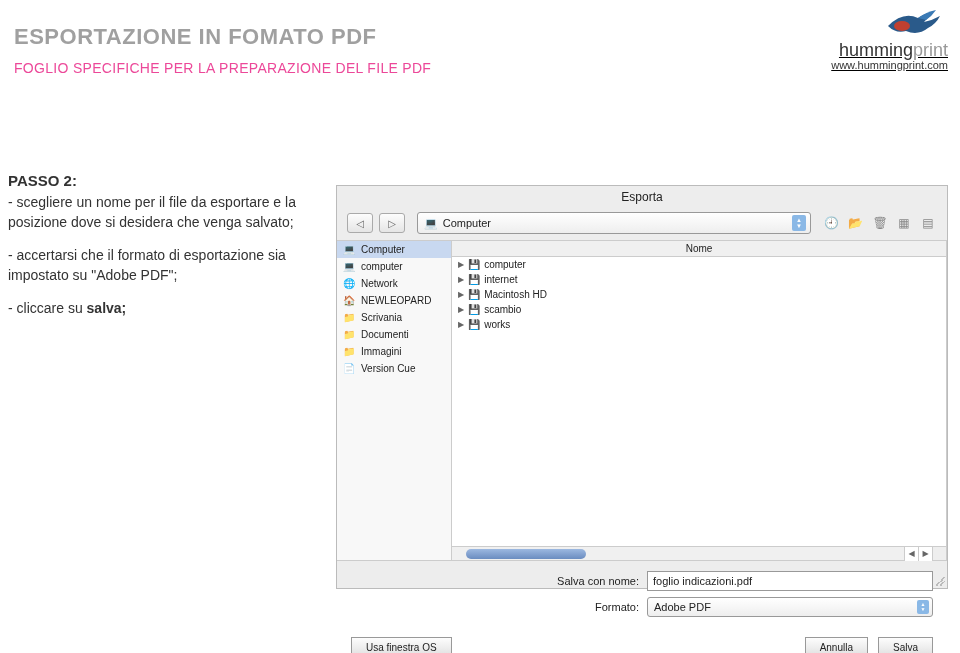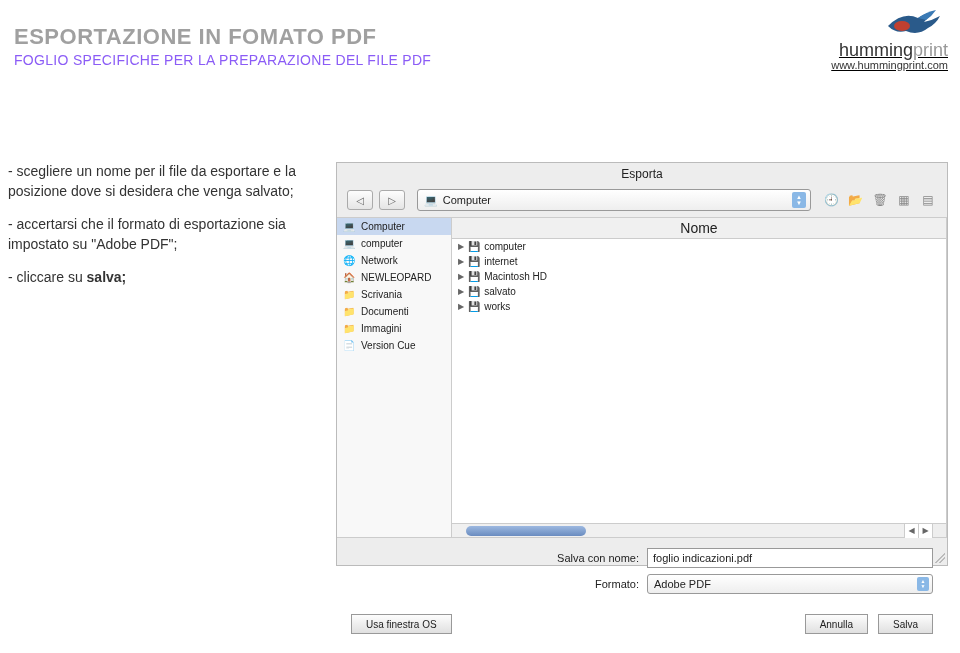--- a/index.html
+++ b/index.html
@@ -1,49 +1,49 @@
 <!DOCTYPE html>
 <html><head>
 <meta charset="utf-8">
 <style>
   * { box-sizing: border-box; margin: 0; padding: 0; }
   body { width: 960px; height: 653px; font-family: "Myriad Pro", "Segoe UI", Arial, sans-serif; background: #fff; overflow: hidden; position: relative; }
   
   .header { padding: 24px 14px 4px; position: relative; }
   .title-main { color: #a0a0a0; font-size: 22px; font-weight: 600; letter-spacing: 0.5px; }
-  .title-sub { color: #8b5cf6; font-size: 14px; font-weight: 500; letter-spacing: 0.3px; margin-top: 2px; }
+  .title-sub { color: #ec4899; font-size: 14px; font-weight: 500; letter-spacing: 0.3px; margin-top: 10px; }
   .logo-wrap { position: absolute; right: 12px; top: 6px; text-align: right; text-decoration: underline; }
   .logo-img { display: flex; align-items: center; justify-content: flex-end; gap: 2px; }
   .logo-text { font-size: 18px; font-weight: 500; color: #333; margin-top: -6px; }
   .logo-text .light { color: #999; font-weight: 300; }
   .logo-url { font-size: 11px; color: #333; margin-top: -2px; }
   
   .content { display: flex; padding: 90px 12px 0 8px; gap: 8px; }
   .left { width: 320px; font-size: 14px; line-height: 1.4; color: #333; }
   .left .step { font-weight: 700; font-size: 15px; margin-bottom: 2px; }
   .left .para { margin-bottom: 14px; }
   .left .bold { font-weight: 700; }
   
-  .dialog { flex: 1; border: 1px solid #bbb; background: #ededed; font-family: "Lucida Grande", Arial, sans-serif; font-size: 11px; color: #222; position: relative; height: 404px; }
+  .dialog { flex: 1; border: 1px solid #bbb; background: #ededed; font-family: "Lucida Grande", Arial, sans-serif; font-size: 11px; color: #222; position: relative; height: 404px; margin-top: 15px; }
   .d-title { text-align: center; padding: 4px 0 6px; font-size: 12px; }
   .toolbar { display: flex; align-items: center; gap: 6px; padding: 2px 10px 6px; border-bottom: 1px solid #ccc; }
   .nav-btn { width: 26px; height: 20px; border: 1px solid #aaa; border-radius: 3px; background: linear-gradient(#fdfdfd,#e5e5e5); display: flex; align-items: center; justify-content: center; font-size: 10px; color: #666; }
   .popup { flex: 1; height: 22px; border: 1px solid #999; border-radius: 3px; background: linear-gradient(#fff,#eee); display: flex; align-items: center; padding: 0 6px; position: relative; margin: 0 6px; }
   .popup .ic { margin-right: 5px; }
   .popup .arrows { position: absolute; right: 4px; top: 2px; width: 14px; height: 16px; border-radius: 2px; background: #8ab8e6; display: flex; flex-direction: column; align-items: center; justify-content: center; font-size: 6px; color: #fff; line-height: 6px; }
   .tb-icon { width: 18px; height: 18px; display: flex; align-items: center; justify-content: center; color: #888; font-size: 12px; }
   
   .browser { display: flex; height: 320px; border-bottom: 1px solid #ccc; }
   .sidebar { width: 115px; background: #f8f8f8; border-right: 1px solid #ccc; overflow: hidden; }
   .side-item { display: flex; align-items: center; gap: 4px; padding: 3px 6px; font-size: 10px; }
   .side-item.sel { background: #c8d8f0; }
   .side-item .ic { width: 14px; text-align: center; }
   
   .filecol { flex: 1; background: #fff; border-right: 1px solid #ccc; position: relative; }
-  .col-head { background: #f0f0f0; border-bottom: 1px solid #ccc; padding: 2px 6px; font-size: 14px; text-align: center; }
+  .col-head { background: #f0f0f0; border-bottom: 1px solid #ccc; padding: 2px 6px; font-size: 10px; text-align: center; }
   .file-row { display: flex; align-items: center; gap: 3px; padding: 2px 6px; font-size: 10px; }
   .file-row .tri { font-size: 8px; color: #666; }
   .file-row .ic { width: 14px; text-align: center; }
   
   .scrollbar-h { position: absolute; bottom: 0; left: 0; right: 14px; height: 14px; background: #f0f0f0; border-top: 1px solid #ccc; display: flex; align-items: center; }
   .scroll-thumb-h { height: 10px; background: linear-gradient(#9cb8e0,#6a8cc0); border-radius: 5px; margin: 0 2px 0 14px; width: 120px; }
   .scroll-arrows-h { position: absolute; right: 0; display: flex; }
   .sa { width: 14px; height: 14px; border-left: 1px solid #ccc; display:flex; align-items:center; justify-content:center; font-size:8px; color:#666; background:#fff; }
   .corner { position:absolute; right:0; bottom:0; width:14px; height:14px; background:#eee; border-left:1px solid #ccc; border-top:1px solid #ccc; }
   
@@ -75,20 +75,21 @@
     </div>
     <div class="logo-text">
       <span>humming</span><span class="light">print</span>
     </div>
     <div class="logo-url">www.hummingprint.com</div>
   </div>
 </div>
 
 <div class="content">
   <div class="left">
+    <div class="step">PASSO 2:</div>
     <div class="para">- scegliere un nome per il file da esportare e la posizione dove si desidera che venga salvato;</div>
     <div class="para">- accertarsi che il formato di esportazione sia impostato su "Adobe PDF";</div>
     <div class="para">
       <span>- cliccare su </span><span class="bold">salva;</span>
     </div>
   </div>
 
   <div class="dialog">
     <div class="d-title">Esporta</div>
 
@@ -160,21 +161,21 @@
               <span>internet</span>
             </div>
             <div class="file-row">
               <span class="tri">▶</span>
               <span class="ic">💾</span>
               <span>Macintosh HD</span>
             </div>
             <div class="file-row">
               <span class="tri">▶</span>
               <span class="ic">💾</span>
-              <span>salvato</span>
+              <span>scambio</span>
             </div>
             <div class="file-row">
               <span class="tri">▶</span>
               <span class="ic">💾</span>
               <span>works</span>
             </div>
           </div>
         <div class="scrollbar-h">
           <div class="scroll-thumb-h"></div>
           <div class="scroll-arrows-h">

